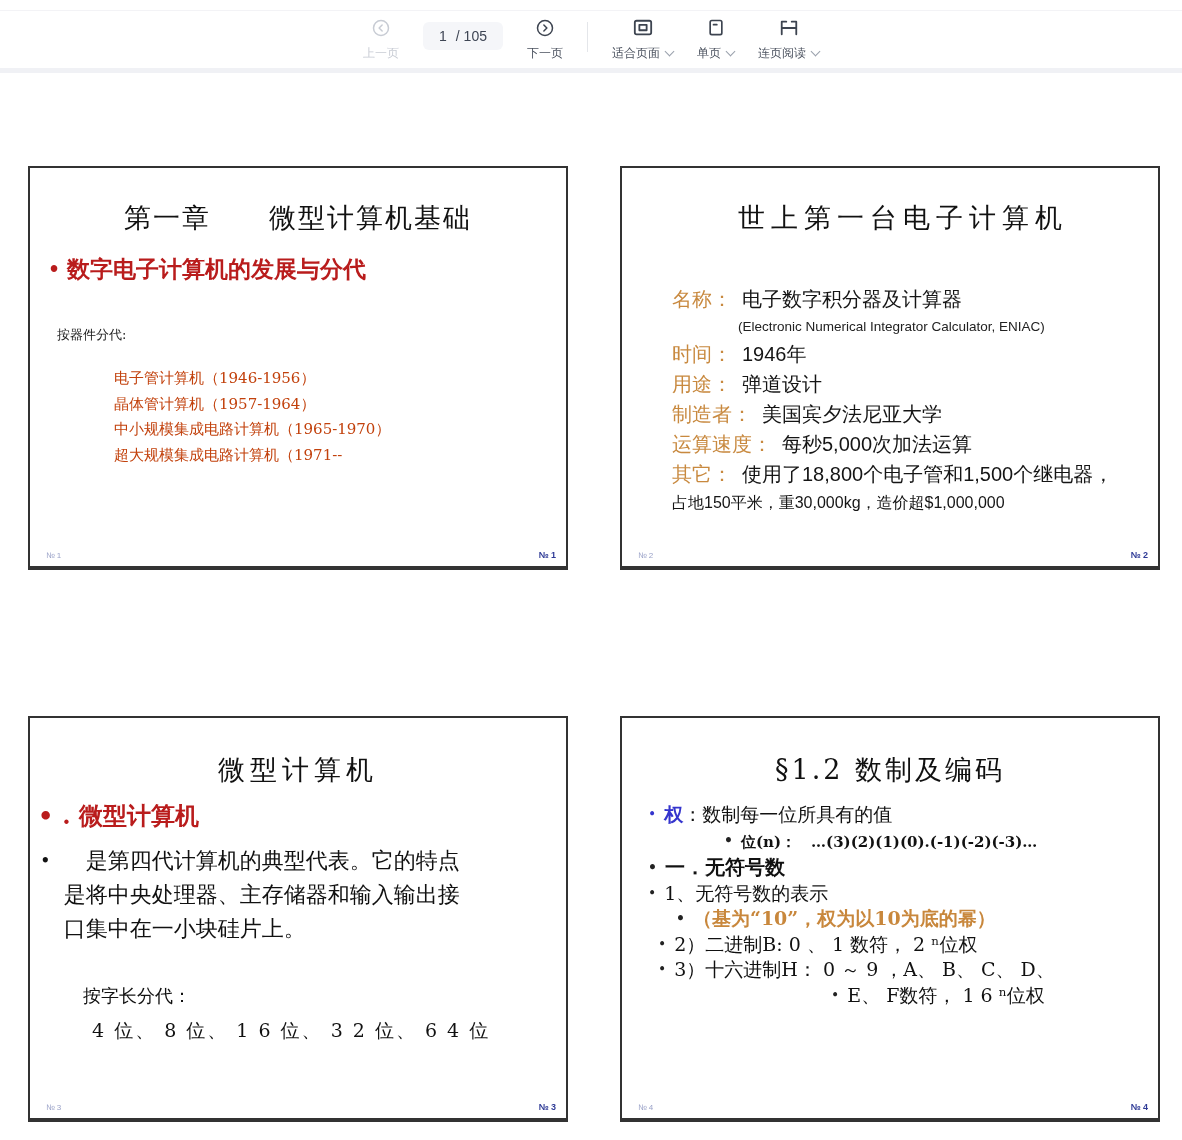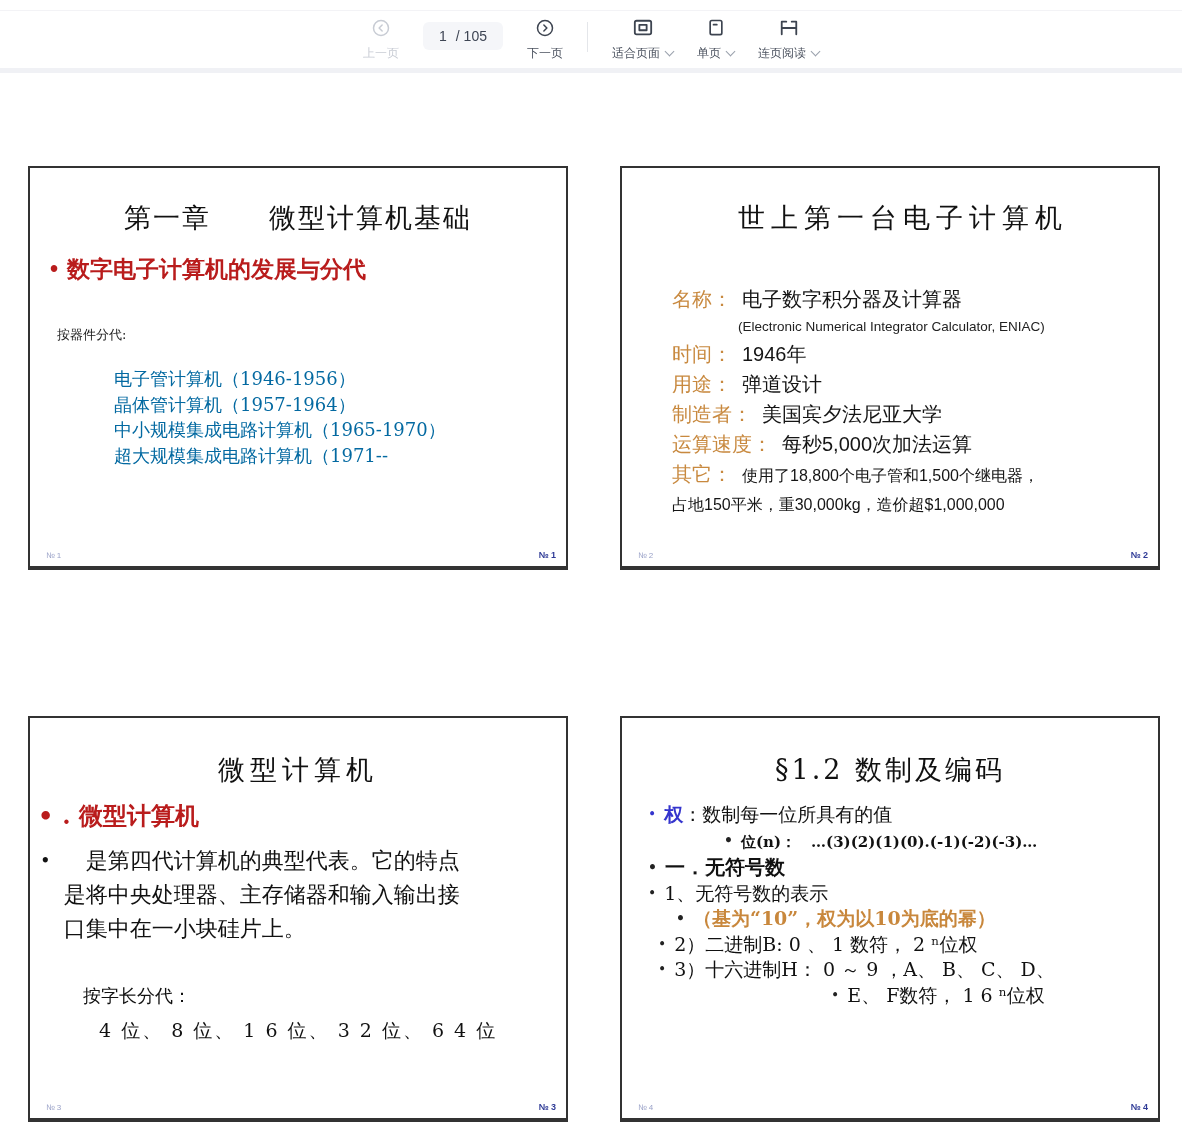--- a/index.html
+++ b/index.html
@@ -45,36 +45,36 @@
   }
   .s1 .s-title,.s2 .s-title{top:32px;}
   .s2 .s-title{letter-spacing:6px;padding-left:26px;}
   .s3 .s-title{top:34px;letter-spacing:5px;}
   .s4 .s-title{top:34px;letter-spacing:3px;}
   .dot{display:inline-block;margin-right:9px;}
   
   .blue{color:#b91c1c;}
   .s1-bullet{position:absolute;left:20px;top:86px;font-size:23px;font-weight:600;}
   .s1-intro{position:absolute;left:27px;top:158px;font-size:13px;color:#1a1a1a;}
-  .s1-list{position:absolute;left:84px;top:198px;font-size:18px;line-height:25.5px;color:#0369a1;font-weight:500;}
+  .s1-list{position:absolute;left:84px;top:198px;font-size:15px;line-height:25.5px;color:#c2410c;font-weight:500;}
   
   .s2-rows{position:absolute;left:0;top:116px;right:0;}
   .row{font-size:20px;line-height:30px;padding-left:50px;color:#151515;}
   .row .lb{color:#c8893f;margin-right:10px;font-family:"DejaVu Serif",serif;}
   .row .val{font-family:"Liberation Sans",sans-serif;font-weight:500;}
-  .row .val-sm{font-size:16px;}
+  .row .val-sm{font-size:20px;}
   .row.en{font-size:13.5px;line-height:25px;padding-left:116px;color:#222;font-weight:600;}
   .row.cont{font-size:16px;line-height:27px;font-weight:500;}
   
   .s3-bullet{position:absolute;left:8px;top:82px;font-size:24px;font-weight:600;}
   .s3-para{position:absolute;left:10px;top:126px;right:8px;font-size:22px;line-height:34px;color:#111;}
   .s3-para .dot{color:#111;font-size:18px;vertical-align:4px;}
   .s3-para-text{display:inline-block;vertical-align:top;margin-left:4px;}
   .s3-intro{position:absolute;left:53px;top:266px;font-size:18px;color:#111;}
-  .s3-sizes{position:absolute;left:69px;top:300px;font-size:19px;letter-spacing:2px;color:#111;}
+  .s3-sizes{position:absolute;left:62px;top:300px;font-size:19px;letter-spacing:2px;color:#111;}
   
   .s4-list{position:absolute;left:26px;top:84px;right:8px;font-size:19px;line-height:25.5px;color:#111;}
   .s4-item .dot{font-size:14px;color:#222;vertical-align:2px;margin-right:8px;}
   .s4-item .dot.bd{color:#3434cd;}
   .s4-item .key{color:#3434cd;font-weight:600;}
   .s4-item.sm{font-size:15px;font-weight:600;}
   .s4-item.big{font-size:20px;font-weight:600;}
   .s4-item.orange{color:#c8873c;font-weight:600;}
   .ind1{padding-left:10px;}
   .ind2{padding-left:28px;}

